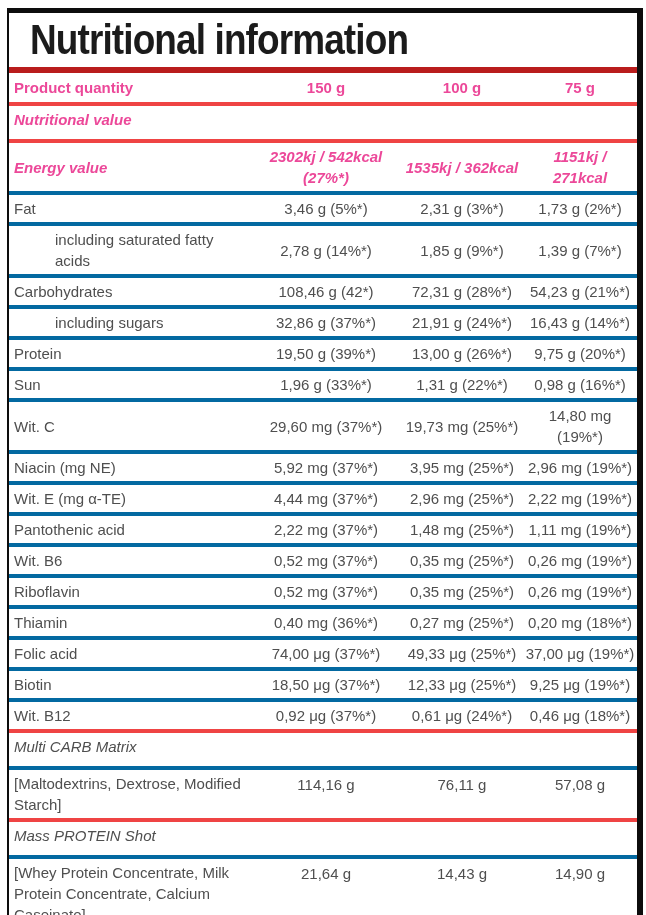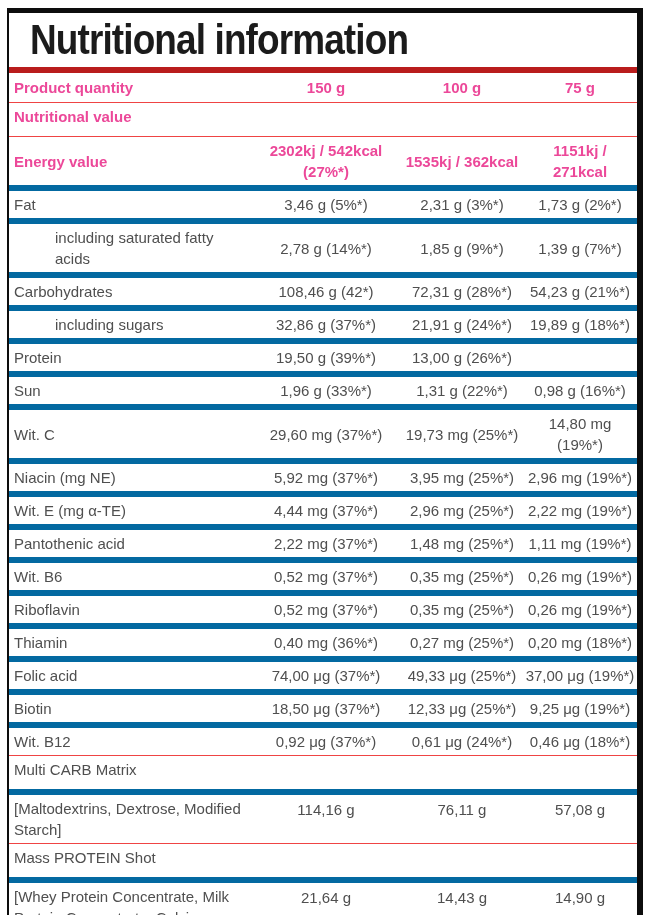--- a/index.html
+++ b/index.html
@@ -32,26 +32,26 @@
     white-space: nowrap;
     transform: scaleX(0.88);
     transform-origin: left center;
   }
   .nutri-table { width: 100%; }
   .row {
     display: grid;
     grid-template-columns: 242px 150px 122px 1fr;
     min-height: 29px;
     align-items: stretch;
-    border-top: 6px solid #0369a1;
+    border-top: 4px solid #0369a1;
     color: #4f4f4f;
     font-size: 15px;
   }
   .row:first-child { border-top: none; }
-  .row.thick { border-top: 1px solid #ef4444; }
+  .row.thick { border-top: 4px solid #ef4444; font-style: italic; }
   .row .label {
     display: flex;
     align-items: center;
     padding: 3px 4px 3px 5px;
     line-height: 21px;
   }
   .row.indent .label { padding-left: 46px; }
   .row.section .label { grid-column: 1 / -1; }
   .row .cell {
     display: flex;
@@ -105,26 +105,27 @@
       <div class="row">
     <div class="label">Carbohydrates</div>
     <div class="cell">108,46 g (42*)</div>
     <div class="cell">72,31 g (28%*)</div>
     <div class="cell">54,23 g (21%*)</div>
   </div>
       <div class="row indent">
     <div class="label">including sugars</div>
     <div class="cell">32,86 g (37%*)</div>
     <div class="cell">21,91 g (24%*)</div>
-    <div class="cell">19,89 g (18%*)</div>
+    <div class="cell">16,43 g (14%*)</div>
   </div>
       <div class="row">
     <div class="label">Protein</div>
     <div class="cell">19,50 g (39%*)</div>
     <div class="cell">13,00 g (26%*)</div>
+    <div class="cell">9,75 g (20%*)</div>
   </div>
       <div class="row">
     <div class="label">Sun</div>
     <div class="cell">1,96 g (33%*)</div>
     <div class="cell">1,31 g (22%*)</div>
     <div class="cell">0,98 g (16%*)</div>
   </div>
       <div class="row">
     <div class="label">Wit. C</div>
     <div class="cell">29,60 mg (37%*)</div>

